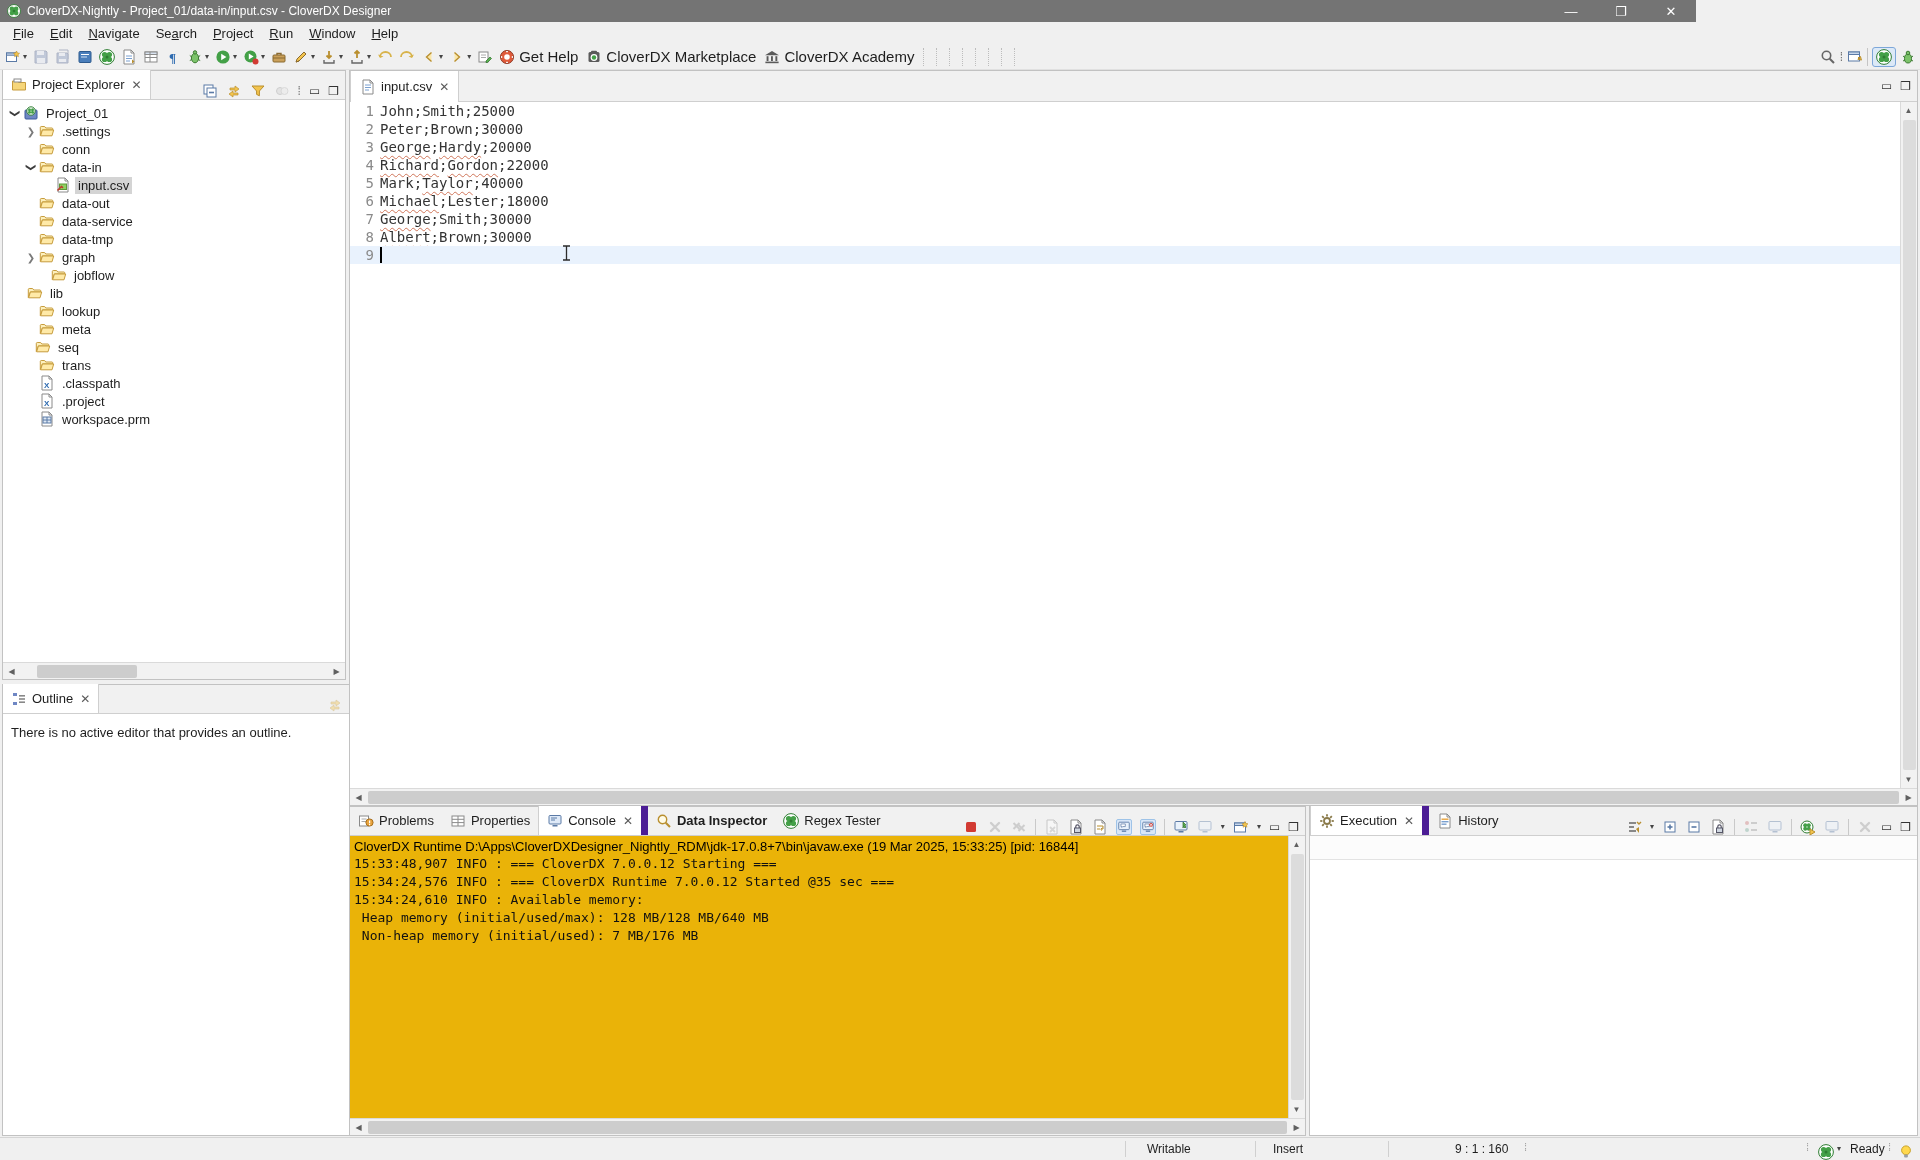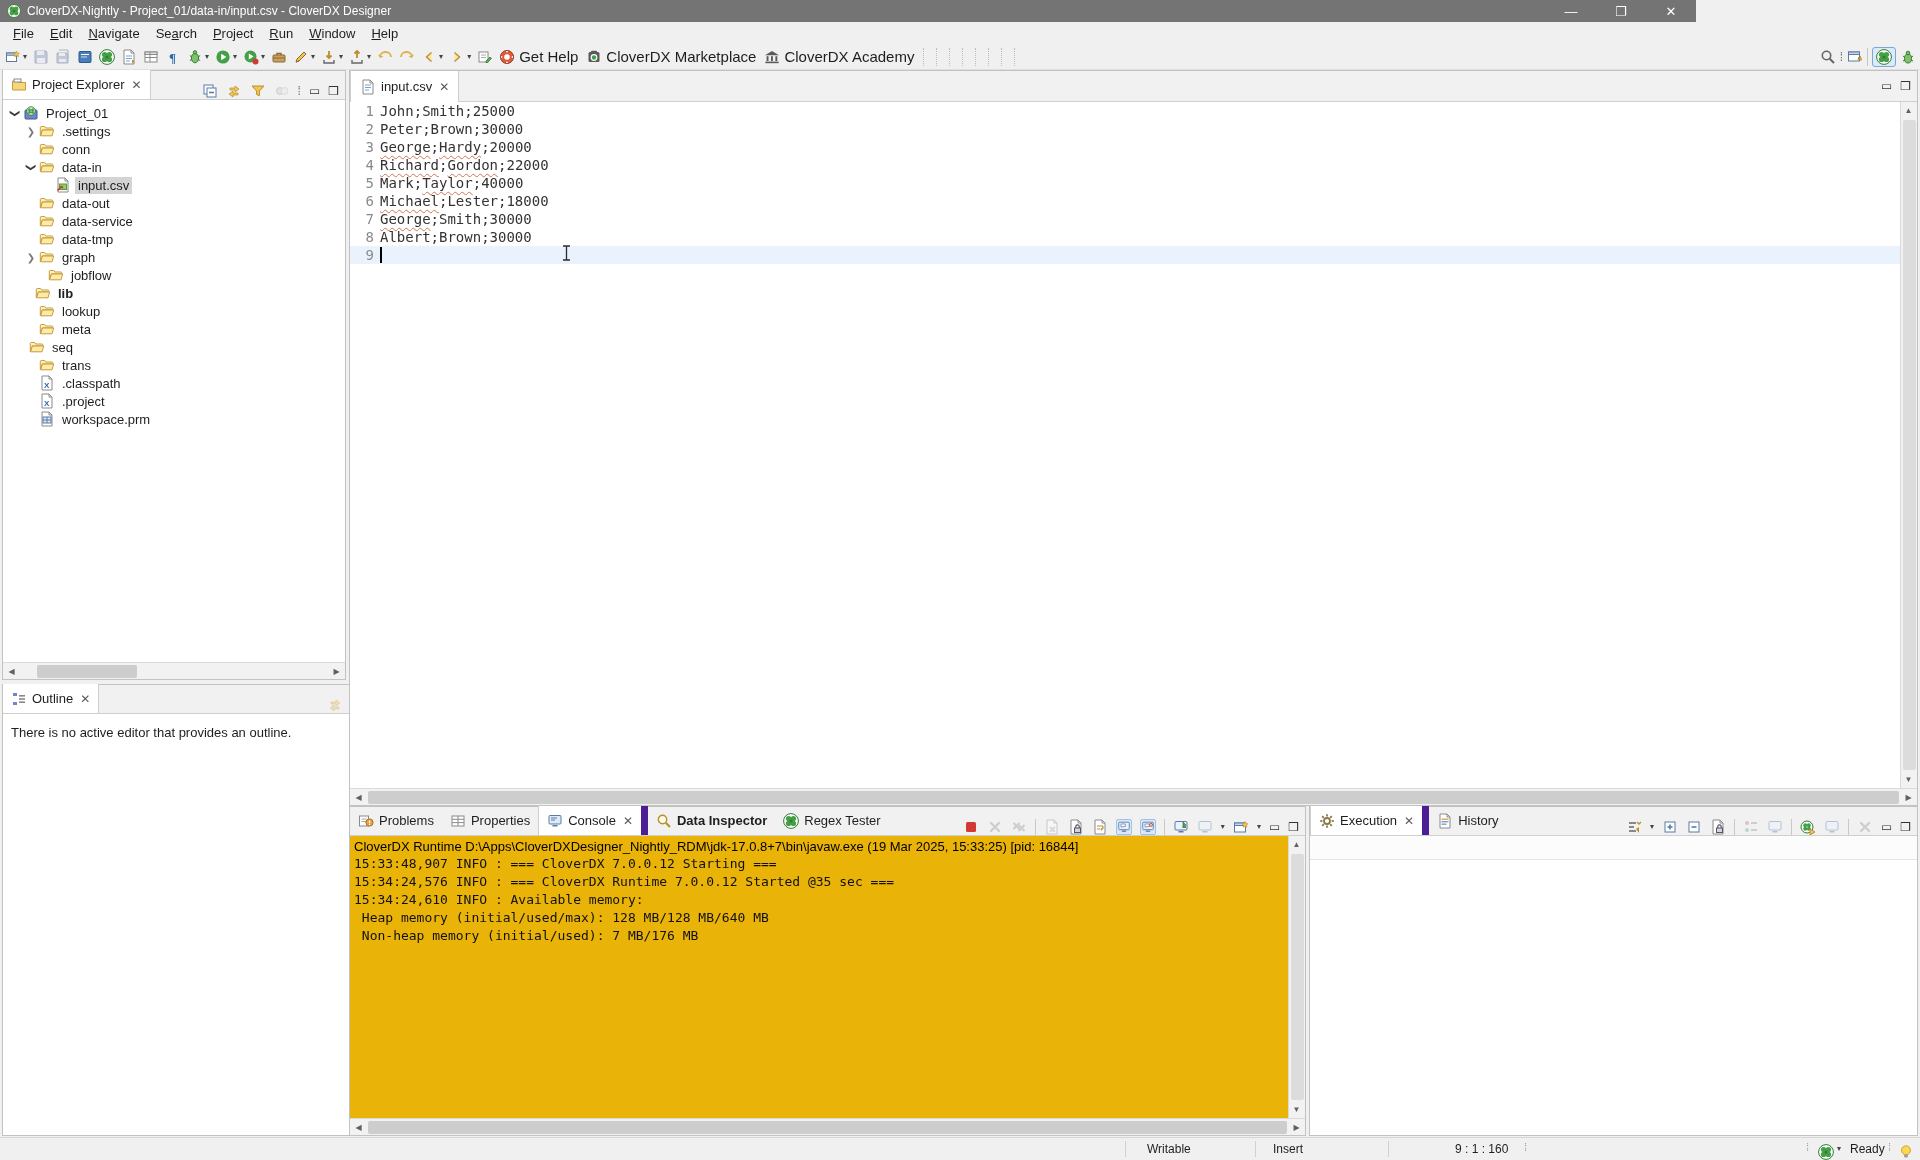--- a/index.html
+++ b/index.html
@@ -537,31 +537,31 @@
         <div class="trow" style="padding-left: 20px;">
           <span class="chev">❯</span>
           <span class="ticn icon16">
             <svg viewBox="0 0 16 16">
               <path d="M1.3 12.5V4.4c0-.5.4-.9.9-.9h3.4l1.2 1.5h6.1c.5 0 .9.4.9.9v1H3.4L1.3 12.5z" fill="#fdf0bd" stroke="#c79c3c"></path>
               <path d="M3.4 7h11.3l-1.7 5.8H1.6z" fill="#ffeaa8" stroke="#c79c3c"></path>
             </svg>
           </span>
           <span class="tlabel">graph</span>
         </div>
-        <div class="trow" style="padding-left: 17px; margin-left: 12px;">
+        <div class="trow" style="padding-left: 32px;">
           <span class="chev"></span>
           <span class="ticn icon16">
             <svg viewBox="0 0 16 16">
               <path d="M1.3 12.5V4.4c0-.5.4-.9.9-.9h3.4l1.2 1.5h6.1c.5 0 .9.4.9.9v1H3.4L1.3 12.5z" fill="#fdf0bd" stroke="#c79c3c"></path>
               <path d="M3.4 7h11.3l-1.7 5.8H1.6z" fill="#ffeaa8" stroke="#c79c3c"></path>
             </svg>
           </span>
           <span class="tlabel">jobflow</span>
         </div>
-        <div class="trow" style="padding-left: 16px; font-weight: bold;">
+        <div class="trow" style="padding-left: 8px;">
           <span class="chev"></span>
           <span class="ticn icon16">
             <svg viewBox="0 0 16 16">
               <path d="M1.3 12.5V4.4c0-.5.4-.9.9-.9h3.4l1.2 1.5h6.1c.5 0 .9.4.9.9v1H3.4L1.3 12.5z" fill="#fdf0bd" stroke="#c79c3c"></path>
               <path d="M3.4 7h11.3l-1.7 5.8H1.6z" fill="#ffeaa8" stroke="#c79c3c"></path>
             </svg>
           </span>
           <span class="tlabel">lib</span>
         </div>
         <div class="trow" style="padding-left: 20px;">
@@ -577,21 +577,21 @@
         <div class="trow" style="padding-left: 20px;">
           <span class="chev"></span>
           <span class="ticn icon16">
             <svg viewBox="0 0 16 16">
               <path d="M1.3 12.5V4.4c0-.5.4-.9.9-.9h3.4l1.2 1.5h6.1c.5 0 .9.4.9.9v1H3.4L1.3 12.5z" fill="#fdf0bd" stroke="#c79c3c"></path>
               <path d="M3.4 7h11.3l-1.7 5.8H1.6z" fill="#ffeaa8" stroke="#c79c3c"></path>
             </svg>
           </span>
           <span class="tlabel">meta</span>
         </div>
-        <div class="trow" style="padding-left: 10px;">
+        <div class="trow" style="padding-left: 16px;">
           <span class="chev"></span>
           <span class="ticn icon16">
             <svg viewBox="0 0 16 16">
               <path d="M1.3 12.5V4.4c0-.5.4-.9.9-.9h3.4l1.2 1.5h6.1c.5 0 .9.4.9.9v1H3.4L1.3 12.5z" fill="#fdf0bd" stroke="#c79c3c"></path>
               <path d="M3.4 7h11.3l-1.7 5.8H1.6z" fill="#ffeaa8" stroke="#c79c3c"></path>
             </svg>
           </span>
           <span class="tlabel">seq</span>
         </div>
         <div class="trow" style="padding-left: 20px;">

